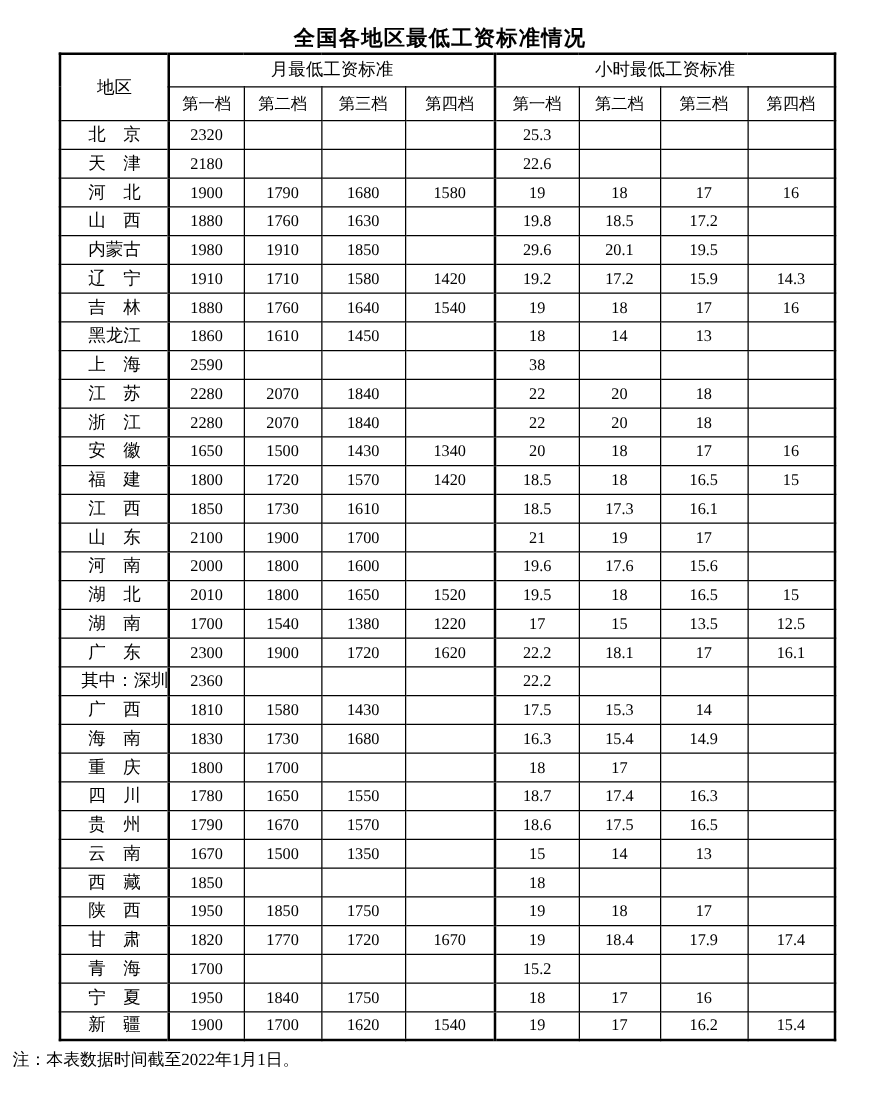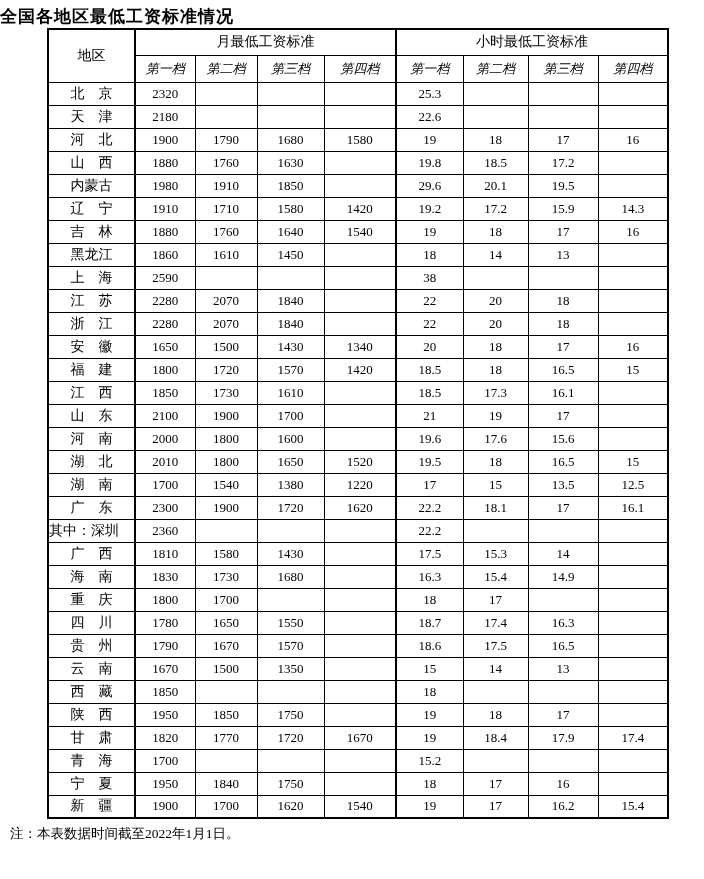--- a/index.html
+++ b/index.html
@@ -4,25 +4,25 @@
 <style>
   * { margin: 0; padding: 0; box-sizing: border-box; }
   html, body { background: #ffffff; }
   body {
     width: 704px; height: 879px;
     font-family: "Liberation Serif", "DejaVu Serif", serif;
     color: #000000;
     position: relative;
   }
   .page-title {
-    text-align: left;
+    text-align: center;
     font-family: "Liberation Sans", "DejaVu Sans", sans-serif;
     font-weight: bold;
     font-size: 17px;
-    padding-top: 5px;
+    padding-top: 19px;
     letter-spacing: 1px;
   }
   .unit-label {
     margin: 9px 0 3px 57px;
     font-size: 14px;
   }
   table.wage-table {
     border-collapse: collapse;
     table-layout: fixed;
     margin-left: 47px;
@@ -38,26 +38,25 @@
     padding: 0;
   }
   .wage-table thead tr.group-row th {
     height: 26px;
     font-weight: normal;
     font-size: 14px;
   }
   .wage-table thead tr.tier-row th {
     height: 27px;
     font-weight: normal;
-    font-style: italic;
     font-size: 13px;
   }
   .wage-table td { height: 23px; font-size: 13px; }
   .wage-table td.region { font-size: 14px; }
-  .wage-table td.region.subrow { text-align: left; padding-left: 0; }
+  .wage-table td.region.subrow { text-align: left; padding-left: 16px; }
   .thick-right { border-right: 2px solid #000 !important; }
   .muted { color: #000000; }
   .footnote {
     margin: 6px 12px 0 10px;
     font-size: 13.5px;
   }
 </style>
 </head>
 <body>
 

